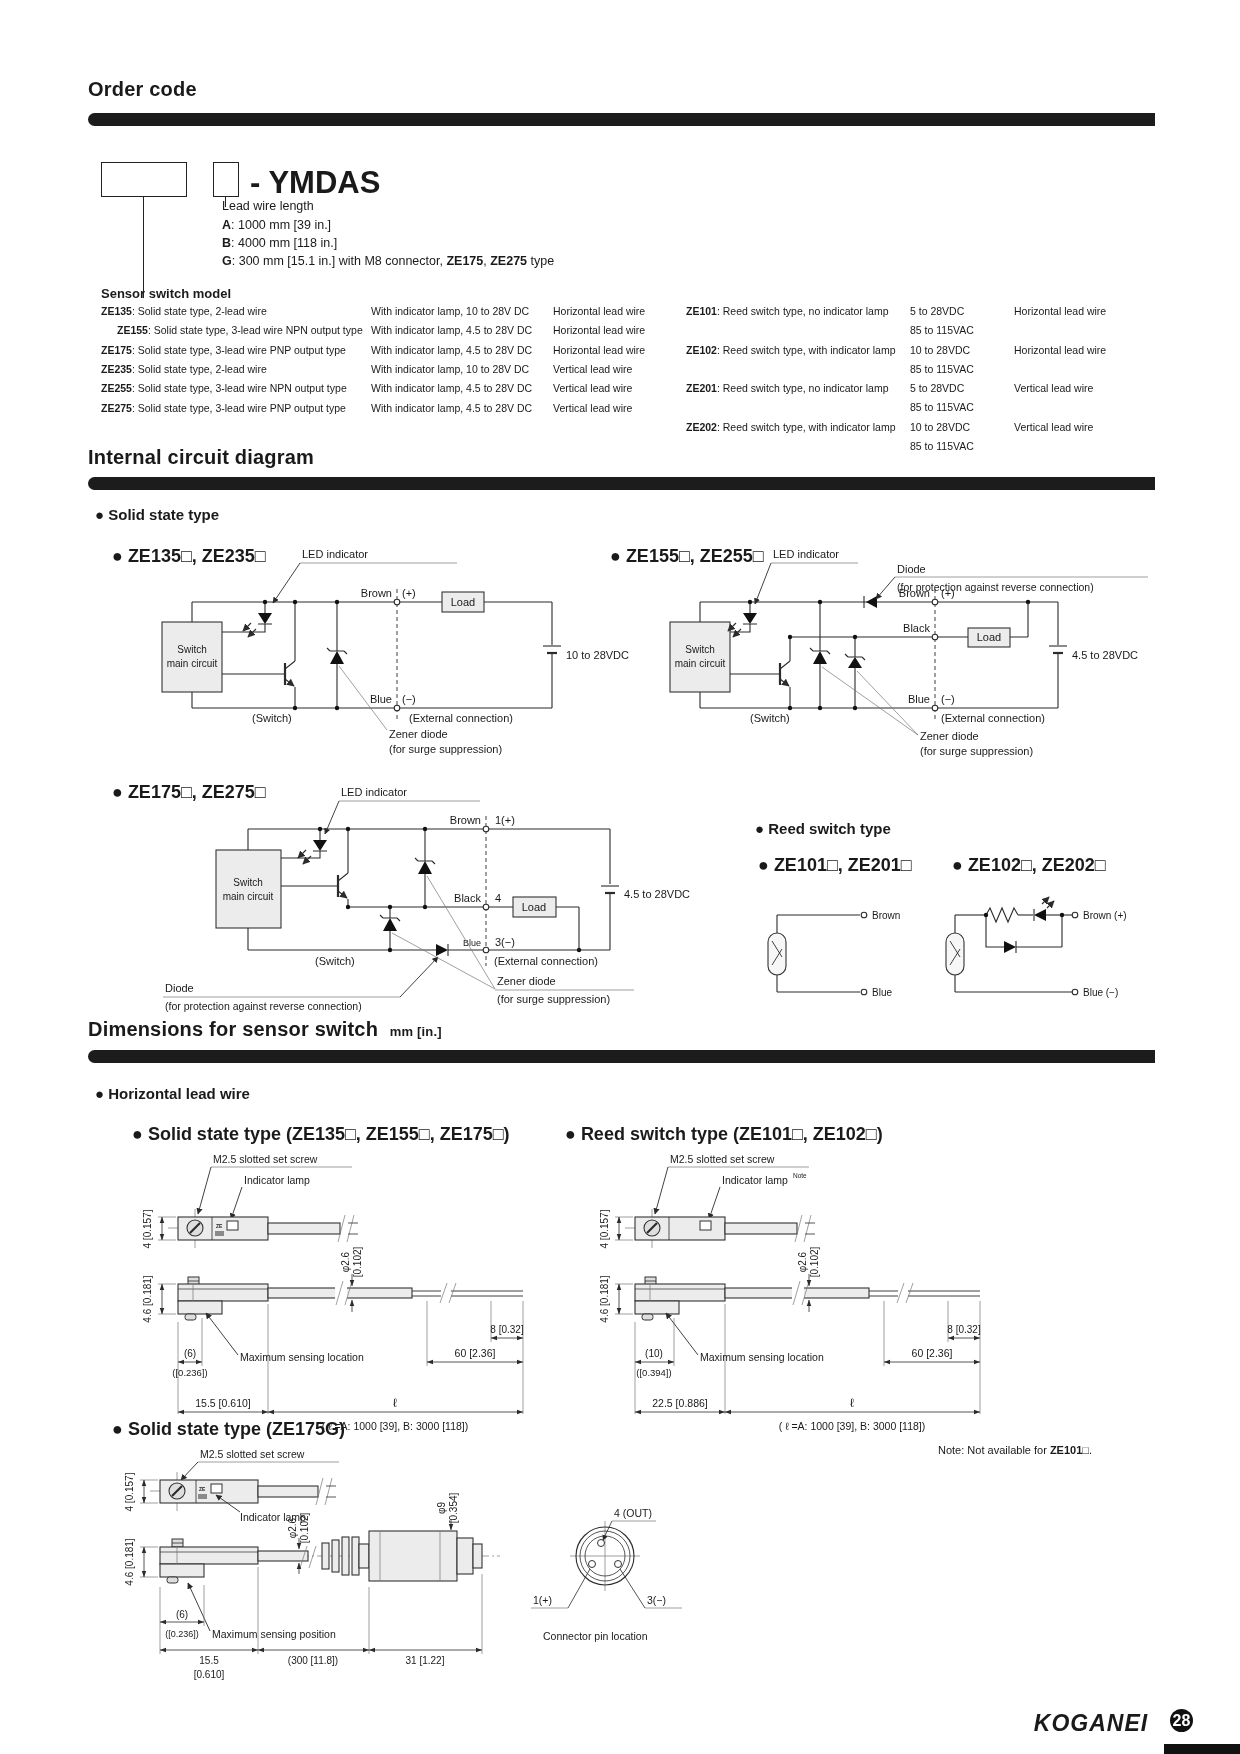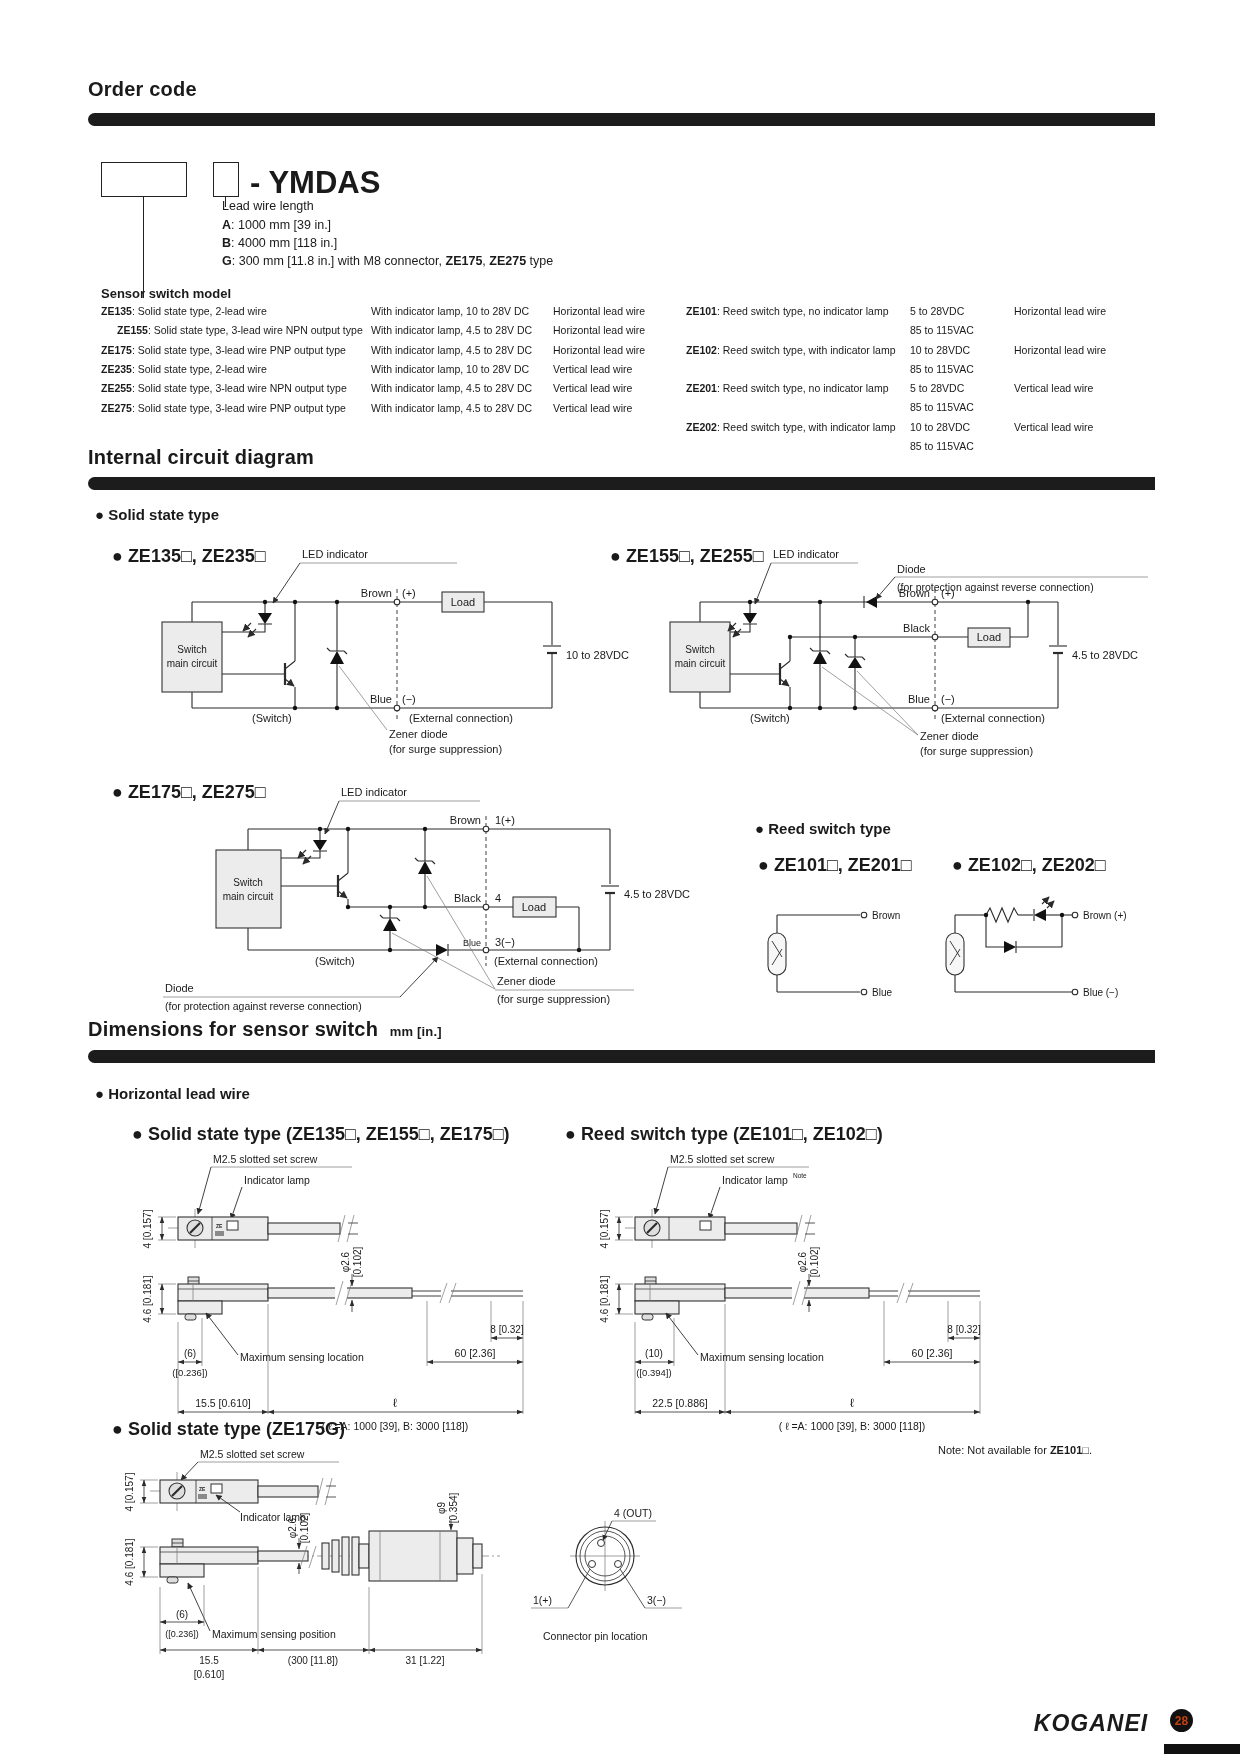--- a/index.html
+++ b/index.html
@@ -30,42 +30,42 @@
   .litebox{fill:#f7f7f7;stroke:#333;stroke-width:1.1}
   .whitebox{fill:#fff;stroke:#333;stroke-width:1}
   .sym{fill:#111;stroke:none}
   .dot{fill:#111;stroke:none}
   .term{fill:#fff;stroke:#2b2b2b;stroke-width:1.1}
   .t9{font-size:9px}.t95{font-size:9.5px}.t10{font-size:10px}.t105{font-size:10.5px}
   .t11{font-size:11px}.t12{font-size:12px}.t5{font-size:5px;font-weight:bold}
   .t65{font-size:6.5px}
   .mid{text-anchor:middle}.end{text-anchor:end}
   .footer-brand{font-size:23px;font-weight:bold;letter-spacing:1px;font-style:italic;white-space:nowrap}
-  .pagenum{width:23px;height:23px;border-radius:50%;background:#111;color:#c2410c;
-           font-size:12px;font-weight:bold;display:flex;align-items:center;justify-content:center}
+  .pagenum{width:23px;height:23px;border-radius:50%;background:#111;color:#ffffff;
+           font-size:16px;font-weight:bold;display:flex;align-items:center;justify-content:center}
   .blackbar{position:absolute;background:#111}
 </style>
 </head>
 <body>
 
 <div class="page">
 
   <div class="abs h1" style="left:88px;top:78px">Order code</div>
   <div class="bar" style="left:88px;top:113px;width:1067px"></div>
 
   <div class="box" style="left:101px;top:162px;width:86px;height:35px"></div>
   <div class="box" style="left:213px;top:162px;width:26px;height:35px"></div>
   <div class="abs ymdas" style="left:250px;top:165px">- YMDAS</div>
   <div class="vline" style="left:225px;top:197px;height:10px"></div>
   <div class="vline" style="left:143px;top:197px;height:101px"></div>
 
   <div class="abs txt12" style="left:222px;top:199px">Lead wire length</div>
   <div class="abs txt12" style="left:222px;top:218px"><b>A</b><span>: 1000 mm [39 in.]</span></div>
   <div class="abs txt12" style="left:222px;top:236px"><b>B</b><span>: 4000 mm [118 in.]</span></div>
-  <div class="abs txt12" style="left:222px;top:254px"><b>G</b><span>: 300 mm [11.8 in.] with M8 connector, </span><b>ZE175</b><span>, </span><b>ZE275</b><span> type</span></div>
+  <div class="abs txt12" style="left:222px;top:254px"><b>G</b><span>: 300 mm [15.1 in.] with M8 connector, </span><b>ZE175</b><span>, </span><b>ZE275</b><span> type</span></div>
 
   <div class="abs" style="left:101px;top:286px;font-size:13px;font-weight:bold">Sensor switch model</div>
 
   <div class="abs tbl" style="left:101px;top:305px;width:1060px;height:160px">
     <span style="left:0;top:0"><b>ZE135</b><span>: Solid state type, 2-lead wire</span></span>
     <span style="left:270px;top:0">With indicator lamp, 10 to 28V DC</span>
     <span style="left:452px;top:0">Horizontal lead wire</span>
     <span style="left:16px;top:19px"><b>ZE155</b><span>: Solid state type, 3-lead wire NPN output type</span></span>
     <span style="left:270px;top:19px">With indicator lamp, 4.5 to 28V DC</span>
     <span style="left:452px;top:19px">Horizontal lead wire</span>

